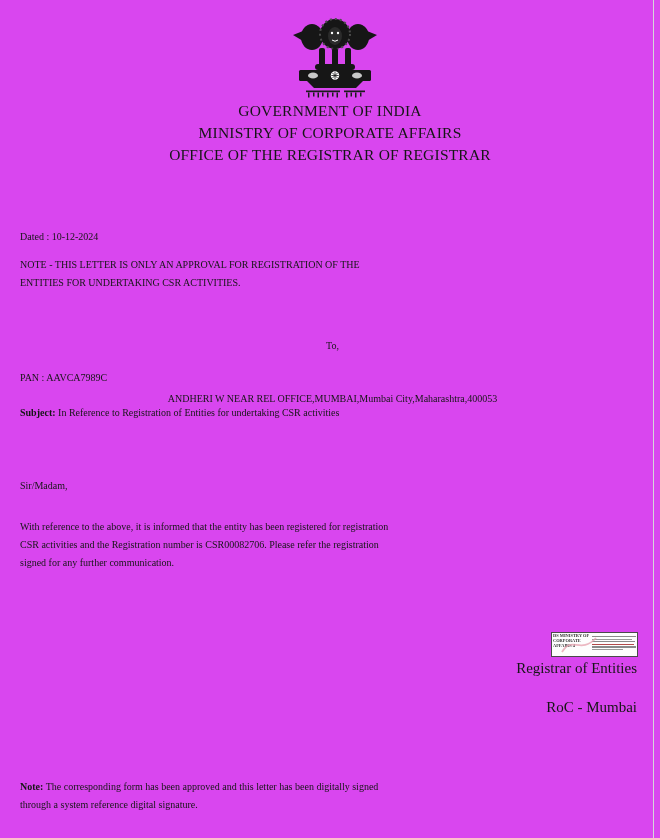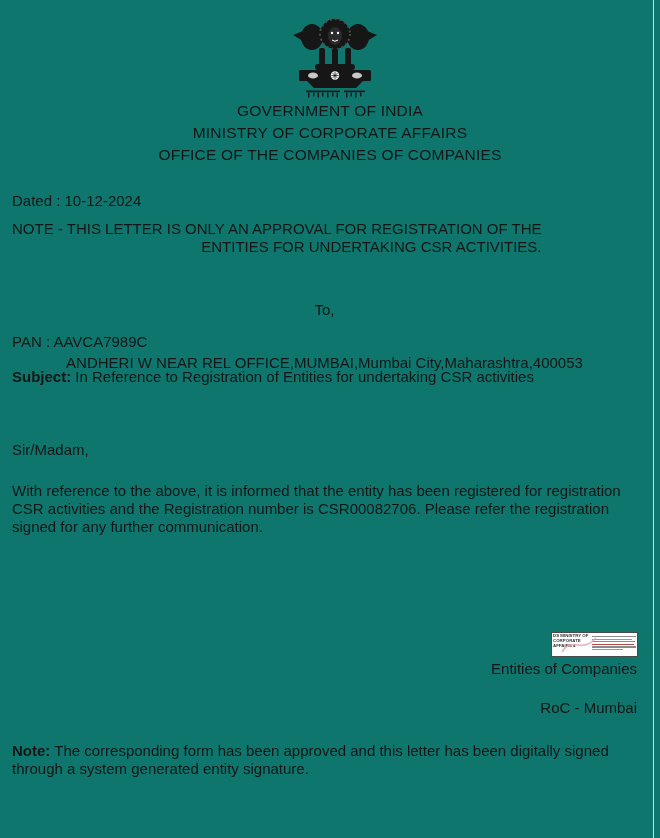--- a/index.html
+++ b/index.html
@@ -1,28 +1,28 @@
 <!DOCTYPE html>
 <html><head>
 <meta charset="utf-8">
 <style>
   html,body{margin:0;padding:0;background:#fff;}
   .page{
-    position:relative;width:660px;height:838px;background:#0f766e;overflow:hidden;
-    font-family:Liberation Sans, sans-serif;color:#161616;
+    position:relative;width:660px;height:838px;background:#d946ef;overflow:hidden;
+    font-family:Liberation Serif, serif;color:#161616;
   }
   .edge{position:absolute;left:653px;top:0;width:1px;height:838px;background:#d6d6da;}
   .emblem{position:absolute;left:289px;top:10px;width:92px;height:90px;}
   .hdr{position:absolute;left:0;top:100px;width:660px;text-align:center;
        font-size:15.5px;line-height:22px;letter-spacing:.2px;}
-  .txt{position:absolute;left:12px;font-size:15px;line-height:17.6px;}
+  .txt{position:absolute;left:20px;font-size:10px;line-height:17.6px;margin-top:36px;}
   .pre{white-space:pre-wrap;text-align:center;}
   .b{font-weight:700;text-align:right;}
   .dated{top:192px;}
-  .notecaps{top:220px;text-align:right;}
+  .notecaps{top:220px;}
   .recipient{top:266px;width:625px;}
   .pan{top:333px;}
   .subject{top:368px;}
   .reference{top:390px;}
   .greeting{top:441px;text-align:right;}
   .bodypar{top:482px;width:628px;line-height:17.8px;}
   .footnote{top:742px;width:632px;line-height:18.2px;}
   .right-txt{position:absolute;right:23px;font-size:15px;}
   .registrar{top:660px;}
   .roc{top:699px;}
@@ -91,21 +91,21 @@
         <rect x="61.5" y="82.5" width="1.5" height="4"></rect>
         <rect x="66" y="82.5" width="1.5" height="5"></rect>
         <rect x="71" y="82.5" width="1.5" height="4"></rect>
       </g>
     </svg>
   </div>
 
   <div class="hdr">
     <div>GOVERNMENT OF INDIA</div>
     <div>MINISTRY OF CORPORATE AFFAIRS</div>
-    <div>OFFICE OF THE COMPANIES OF COMPANIES</div>
+    <div>OFFICE OF THE REGISTRAR OF REGISTRAR</div>
   </div>
 
   <div class="txt dated">Dated : 10-12-2024</div>
 
   <div class="txt notecaps">
     <div>NOTE - THIS LETTER IS ONLY AN APPROVAL FOR REGISTRATION OF THE</div>
     <div>ENTITIES FOR UNDERTAKING CSR ACTIVITIES.</div>
   </div>
 
   <div class="txt recipient pre">
@@ -138,22 +138,22 @@
         <i></i>
         <i></i>
         <i></i>
         <i></i>
     </div>
     <svg class="squiggle" width="85" height="23" viewBox="0 0 85 23" xmlns="http://www.w3.org/2000/svg">
       <path d="M10 19 C 20 2, 28 22, 44 5" stroke="#e5a0ae" stroke-width="1.8" fill="none" opacity="0.75"></path>
     </svg>
   </div>
 
-  <div class="right-txt registrar">Entities of Companies</div>
+  <div class="right-txt registrar">Registrar of Entities</div>
   <div class="right-txt roc">RoC - Mumbai</div>
 
   <div class="txt footnote">
     <span class="b">Note:</span><span> The corresponding form has been approved and this letter has been digitally signed</span><br>
-    <span>through a system generated entity signature.</span>
+    <span>through a system reference digital signature.</span>
   </div>
 
   <div class="edge"></div>
 </div>
 
 </body></html>

